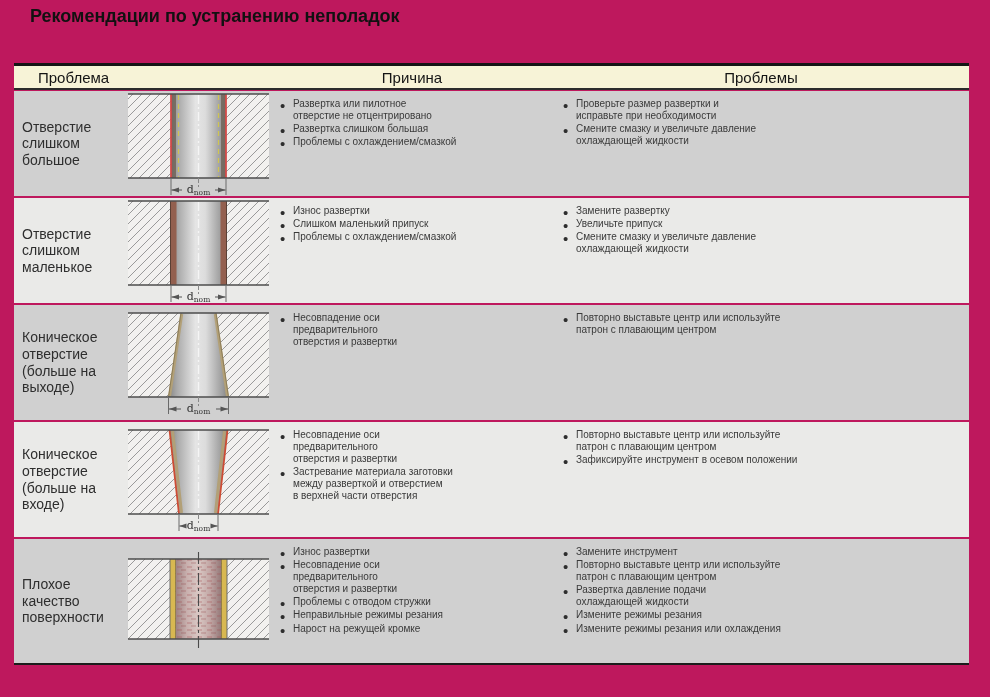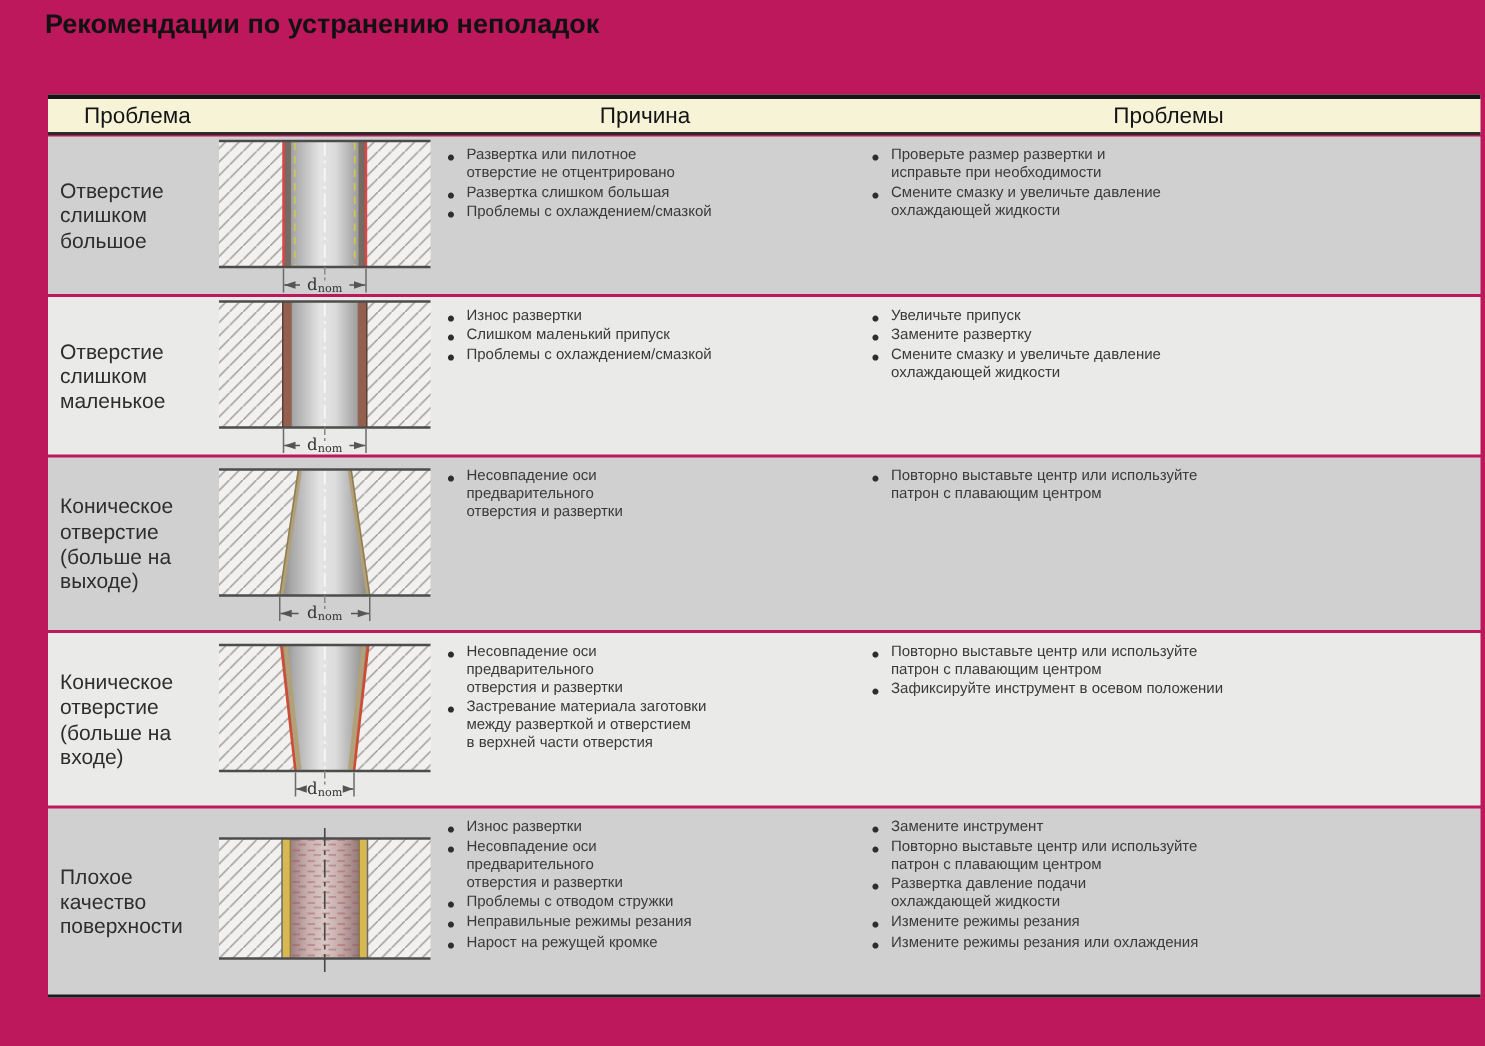--- a/index.html
+++ b/index.html
@@ -5,21 +5,21 @@
   html,body { margin:0; padding:0; background:#ffffff; }
   .page {
     position:relative; width:990px; height:697px; background:#be185d;
     font-family:"Liberation Sans", sans-serif; overflow:hidden;
   }
   .page-title {
     position:absolute; left:30px; top:6px; margin:0;
     font-size:18px; font-weight:bold; color:#111;
     font-family:"Liberation Sans", sans-serif;
   }
-  .table { position:absolute; left:32px; top:63px; width:955px; }
+  .table { position:absolute; left:14px; top:63px; width:955px; }
 
   .thead {
     display:flex; align-items:center; height:22px;
     background:#f7f3d7;
     border-top:3px solid #151515;
     border-bottom:2px solid #2b2b2b;
     font-size:15px; color:#141414;
   }
   .col-problem  { width:257px; box-sizing:border-box; }
   .col-cause    { width:282px; box-sizing:border-box; }
@@ -179,22 +179,22 @@
       </div>
       <div class="col-cause cell-cause">
         <ul class="bullets">
             <li>Износ развертки</li>
             <li>Слишком маленький припуск</li>
             <li>Проблемы с охлаждением/смазкой</li>
           </ul>
       </div>
       <div class="col-solution cell-solution">
         <ul class="bullets">
+            <li>Замените развертку</li>
             <li>Увеличьте припуск</li>
-            <li>Замените развертку</li>
             <li>Смените смазку и увеличьте давление
 охлаждающей жидкости</li>
           </ul>
       </div>
     </div>
 
     <div class="row row-gray h115">
       <div class="col-problem cell-problem">
         <div class="problem-label">Коническое
 отверстие

